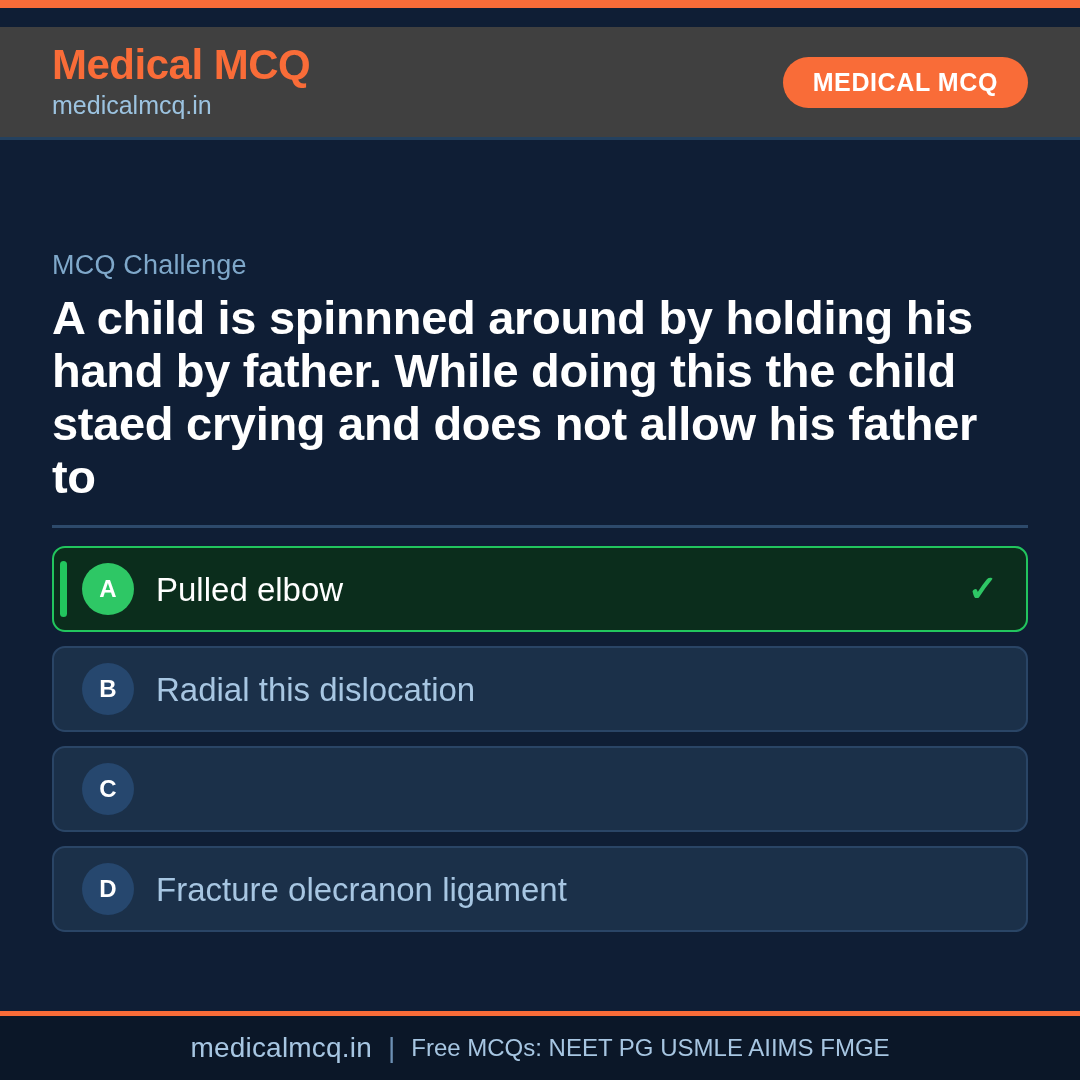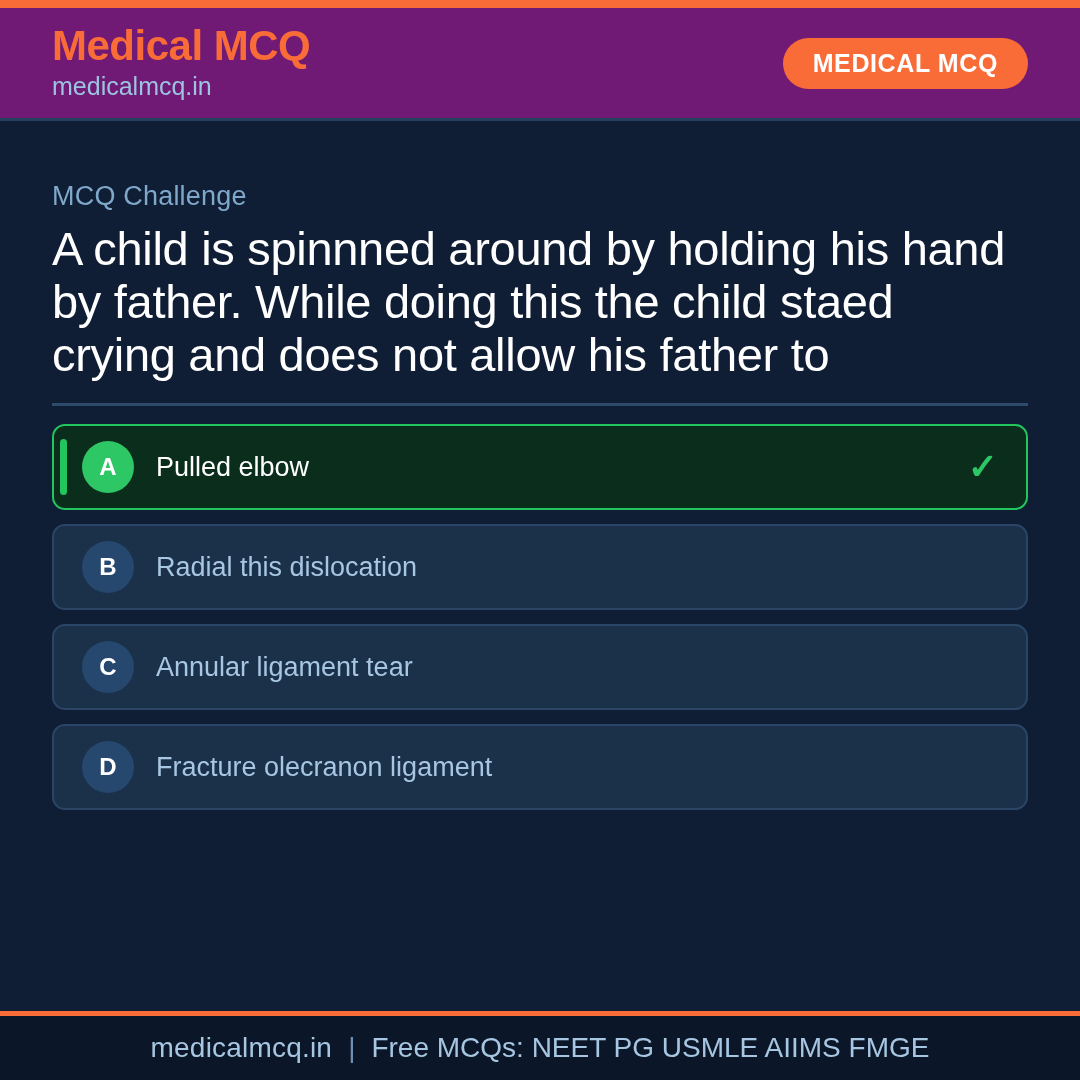--- a/index.html
+++ b/index.html
@@ -27,26 +27,27 @@
     height: 8px;
     width: 100%;
     background: #f96c38;
     flex: 0 0 auto;
   }
 
   
   .header {
     flex: 0 0 auto;
     height: 113px;
-    background: #701a75;
+    background: #404040;
     border-bottom: 3px solid #24415f;
     display: flex;
     align-items: center;
     justify-content: space-between;
     padding: 0 52px;
+    margin-top: 19px;
   }
 
   .brand-block {
     display: flex;
     flex-direction: column;
     justify-content: center;
   }
 
   .brand-title {
     font-size: 42px;
@@ -70,36 +71,36 @@
     font-weight: bold;
     letter-spacing: 0.6px;
     padding: 11px 30px;
     border-radius: 26px;
     white-space: nowrap;
   }
 
   
   .main {
     flex: 1 1 auto;
-    padding: 60px 52px 0 52px;
+    padding: 110px 52px 0 52px;
     display: flex;
     flex-direction: column;
     min-height: 0;
   }
 
   .kicker {
     font-size: 27px;
     color: #7fa8ca;
     letter-spacing: 0.2px;
     margin-bottom: 10px;
   }
 
   .question {
     font-size: 47px;
-    font-weight: normal;
+    font-weight: bold;
     color: #ffffff;
     line-height: 1.13;
     letter-spacing: -0.3px;
     max-width: 975px;
   }
 
   .divider {
     height: 3px;
     background: #2d4a6b;
     margin: 22px 0 18px 0;
@@ -154,21 +155,21 @@
     justify-content: center;
     margin-right: 22px;
   }
 
   .option.correct .badge {
     background: #2ec765;
     color: #ffffff;
   }
 
   .option-text {
-    font-size: 27px;
+    font-size: 33px;
     color: #a7c6e2;
     line-height: 1;
   }
 
   .option.correct .option-text {
     color: #ffffff;
   }
 
   .check {
     margin-left: auto;
@@ -203,21 +204,21 @@
     white-space: nowrap;
   }
 
   .footer-sep {
     font-size: 28px;
     color: #6d90b4;
     padding: 0 16px;
   }
 
   .footer-tags {
-    font-size: 28px;
+    font-size: 24px;
     color: #a7c6e2;
     white-space: nowrap;
   }
 
   .spacer-bottom { flex: 1 1 auto; }
 </style>
 </head>
 <body>
 
 <div id="page">
@@ -248,21 +249,20 @@
         <div class="check">✓</div>
       </div>
 
       <div class="option">
         <div class="badge">B</div>
         <div class="option-text">Radial this dislocation</div>
       </div>
 
       <div class="option">
         <div class="badge">C</div>
-        <div class="option-text">Annular ligament tear</div>
       </div>
 
       <div class="option">
         <div class="badge">D</div>
         <div class="option-text">Fracture olecranon ligament</div>
       </div>
 
     </div>
 
     <div class="spacer-bottom"></div>

